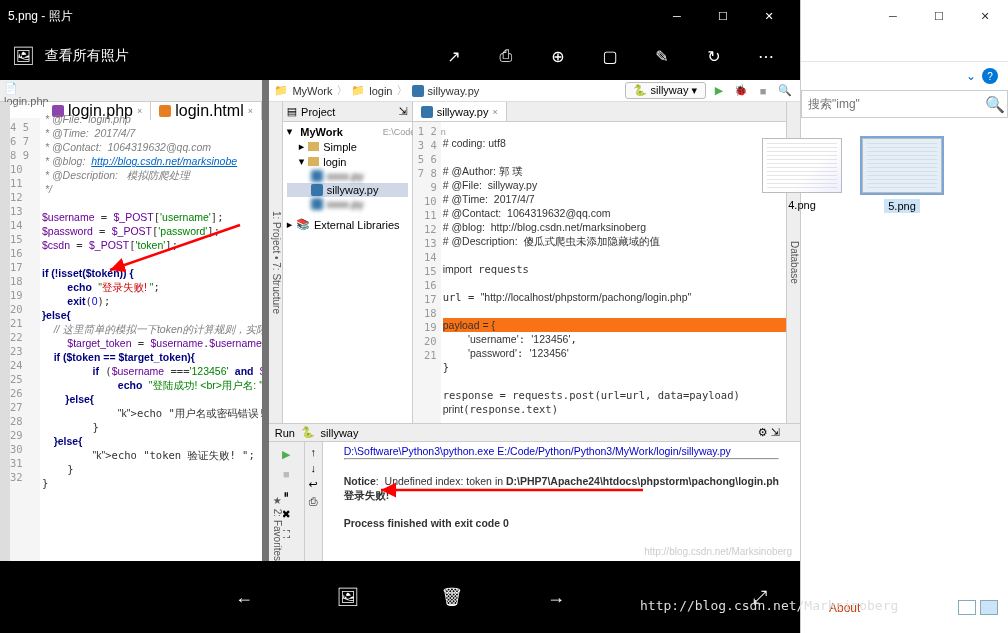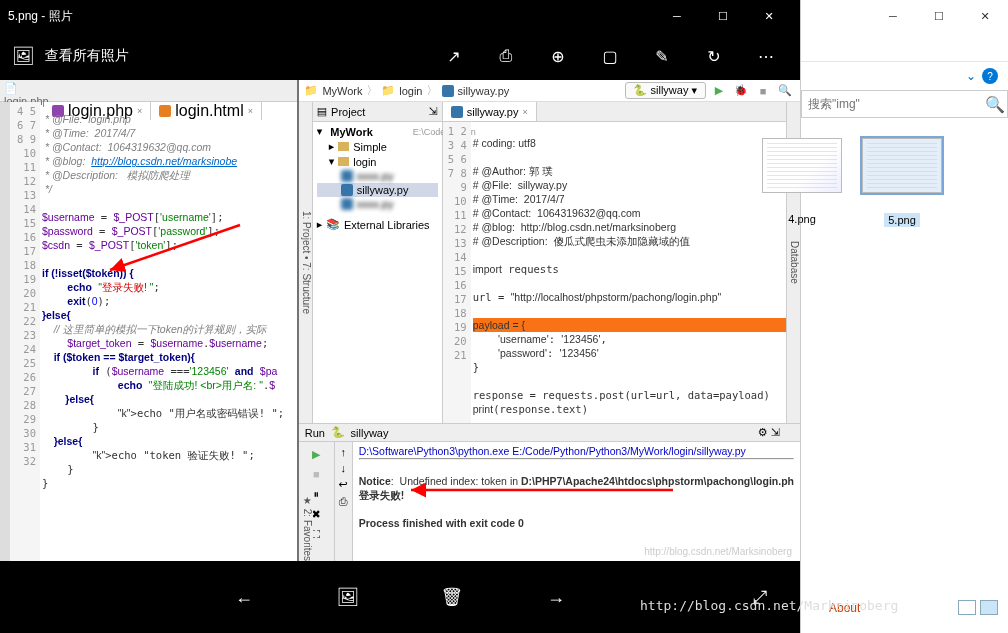--- a/index.html
+++ b/index.html
@@ -10,31 +10,31 @@
 .photos-titlebar .title { flex: 1; }
 .win-btn { width: 46px; height: 32px; display: flex; align-items: center; justify-content: center; cursor: pointer; font-size: 11px; }
 .photos-toolbar { height: 48px; display: flex; align-items: center; padding: 0 12px; gap: 8px; }
 .photos-toolbar .view-all { display: flex; align-items: center; gap: 10px; flex: 1; font-size: 14px; }
 .photos-toolbar .icon-btn { width: 44px; height: 44px; display: flex; align-items: center; justify-content: center; cursor: pointer; font-size: 16px; }
 .photos-content { position: absolute; left: 0; top: 80px; right: 0; bottom: 72px; background: #fff; color: #000; display: flex; }
 .photos-bottom { position: absolute; left: 0; bottom: 0; right: 0; height: 72px; display: flex; align-items: center; justify-content: center; gap: 60px; background: #000; }
 .photos-bottom .bot-btn { width: 44px; height: 44px; display: flex; align-items: center; justify-content: center; cursor: pointer; font-size: 18px; }
 .photos-bottom .resize-icon { position: absolute; right: 18px; font-size: 18px; }
 
-.ide-left { width: 315px; border-right: 2px solid #737373; position: relative; background: #fff; }
+.ide-left { width: 315px; border-right: 7px solid #737373; position: relative; background: #fff; }
 .ide-left .tabstrip { display: flex; height: 22px; background: #eee; border-bottom: 1px solid #ccc; font-size: 11px; }
 .ide-left .sidetab { position: absolute; left: 0; top: 22px; width: 10px; bottom: 0; background: #ddd; }
 .ide-left .tabstrip .spacer { width: 50px; }
 .tab { display: flex; align-items: center; padding: 0 8px; gap: 4px; border-right: 1px solid #ccc; background: #fff; }
 .tab.active { background: #fff; }
 .tab .x { font-size: 9px; color: #888; }
 .file-icon.php { width: 12px; height: 12px; background: #8e44ad; border-radius: 2px; }
 .file-icon.html { width: 12px; height: 12px; background: #e67e22; border-radius: 2px; }
 .file-icon.py { width: 12px; height: 12px; background: #3675a9; border-radius: 2px; }
-.gutter { position: absolute; left: 10px; top: 22px; width: 30px; bottom: 0; background: #f5f5f5; color: #999; font-family: Consolas, monospace; font-size: 10.5px; line-height: 14px; text-align: right; padding: 2px 4px 0 0; }
+.gutter { position: absolute; left: 10px; top: 38px; width: 30px; bottom: 0; background: #f5f5f5; color: #999; font-family: Consolas, monospace; font-size: 10.5px; line-height: 14px; text-align: left; padding: 2px 4px 0 0; }
 .code { position: absolute; left: 42px; top: 22px; right: 0; bottom: 0; font-family: Consolas, monospace; font-size: 10.5px; line-height: 14px; white-space: pre; color: #333; padding-top: 10px; overflow: hidden; }
 .code .c { color: #808080; font-style: italic; }
 .code .k { color: #000080; font-weight: bold; }
 .code .s { color: #008000; }
 .code .v { color: #660099; }
 .code .n { color: #0000ff; }
 .code .link { color: #0066cc; text-decoration: underline; font-style: italic; }
 .code .red { color: #c00; }
 .arrow-red { position: absolute; pointer-events: none; }
 
@@ -62,36 +62,36 @@
 .editor-panel { flex: 1; display: flex; flex-direction: column; min-width: 0; }
 .editor-panel .tabstrip { display: flex; height: 20px; background: #eee; border-bottom: 1px solid #ccc; font-size: 11px; }
 .editor-panel .ed-body { flex: 1; position: relative; }
 .editor-panel .gutter2 { position: absolute; left: 0; top: 0; width: 28px; bottom: 0; background: #f5f5f5; color: #999; font-family: Consolas, monospace; font-size: 10.5px; line-height: 14px; text-align: right; padding: 2px 4px 0 0; }
 .editor-panel .code2 { position: absolute; left: 30px; top: 0; right: 0; bottom: 0; font-family: Consolas, monospace; font-size: 10.5px; line-height: 14px; white-space: pre; color: #333; padding-top: 14px; }
 .hl-line { background: #f97316; display: inline-block; width: 100%; }
 
 .run-panel { height: 120px; border-top: 1px solid #ccc; display: flex; font-size: 11px; }
 .run-panel .run-side { width: 36px; background: #eee; border-right: 1px solid #ccc; display: flex; flex-direction: column; align-items: center; padding: 4px 0; gap: 4px; }
 .run-panel .run-side .mini { width: 16px; height: 16px; display: flex; align-items: center; justify-content: center; font-size: 11px; }
-.run-panel .run-out { flex: 1; font-family: Consolas, monospace; font-size: 10.5px; line-height: 14px; padding: 2px 6px; color: #333; position: relative; }
+.run-panel .run-out { flex: 1; font-family: Consolas, monospace; font-size: 10.5px; line-height: 14px; padding: 2px 21px; color: #333; position: relative; }
 .run-panel .run-out .blue { color: #0000cc; }
 .run-panel .watermark { position: absolute; bottom: 2px; right: 8px; color: #ccc; font-size: 10px; }
 .run-title { height: 18px; border-top: 1px solid #ccc; background: #eee; font-size: 11px; padding: 1px 6px; display: flex; align-items: center; gap: 6px; }
 .run-title .gear { position: absolute; right: 20px; }
 
 .explorer-app { position: absolute; left: 800px; top: 0; width: 208px; height: 633px; background: #fff; border-left: 1px solid #ccc; }
 .explorer-tb { height: 32px; display: flex; justify-content: flex-end; align-items: center; }
 .explorer-tb .win-btn { color: #333; }
 .exp-row { height: 30px; border-bottom: 1px solid #e5e5e5; }
 .exp-row2 { height: 28px; display: flex; align-items: center; justify-content: flex-end; padding: 0 10px; gap: 6px; color: #0066cc; font-size: 12px; }
 .exp-search { height: 28px; margin: 0; display: flex; align-items: center; border: 1px solid #ccc; background: #fff; }
 .exp-search input { flex: 1; border: none; font-size: 12px; padding: 0 6px; color: #888; outline: none; }
 .exp-search .mag { width: 24px; text-align: center; color: #555; }
 .exp-files { display: flex; padding: 20px 6px; gap: 10px; font-size: 11px; }
-.exp-files .file-item { width: 90px; display: flex; flex-direction: column; align-items: center; gap: 20px; }
+.exp-files .file-item { width: 90px; display: flex; flex-direction: column; align-items: center; gap: 6px; }
 .exp-files .thumb { width: 80px; height: 55px; border: 1px solid #bbb; background: linear-gradient(135deg, #fff 60%, #eef 100%); position: relative; }
 .exp-files .thumb.sel { outline: 2px solid #7aa7d8; background: #e4eef9; }
 .exp-files .thumb::after { content: ""; position: absolute; inset: 4px; background: repeating-linear-gradient(0deg, #ccc 0 1px, transparent 1px 4px); opacity: 0.5; }
 .exp-files .fname.sel { background: #cce4f7; padding: 1px 4px; }
 .exp-about { position: absolute; bottom: 18px; left: 0; font-size: 12px; color: #c2410c; margin-left: 28px; }
 .exp-view { position: absolute; bottom: 18px; right: 10px; display: flex; gap: 4px; }
 .exp-view .vbtn { width: 18px; height: 15px; border: 1px solid #8ab; }
 .watermark-bottom { position: absolute; bottom: 20px; left: 640px; color: #ddd; font-size: 13px; font-family: Consolas, monospace; white-space: nowrap; }
 </style>
 </head>

